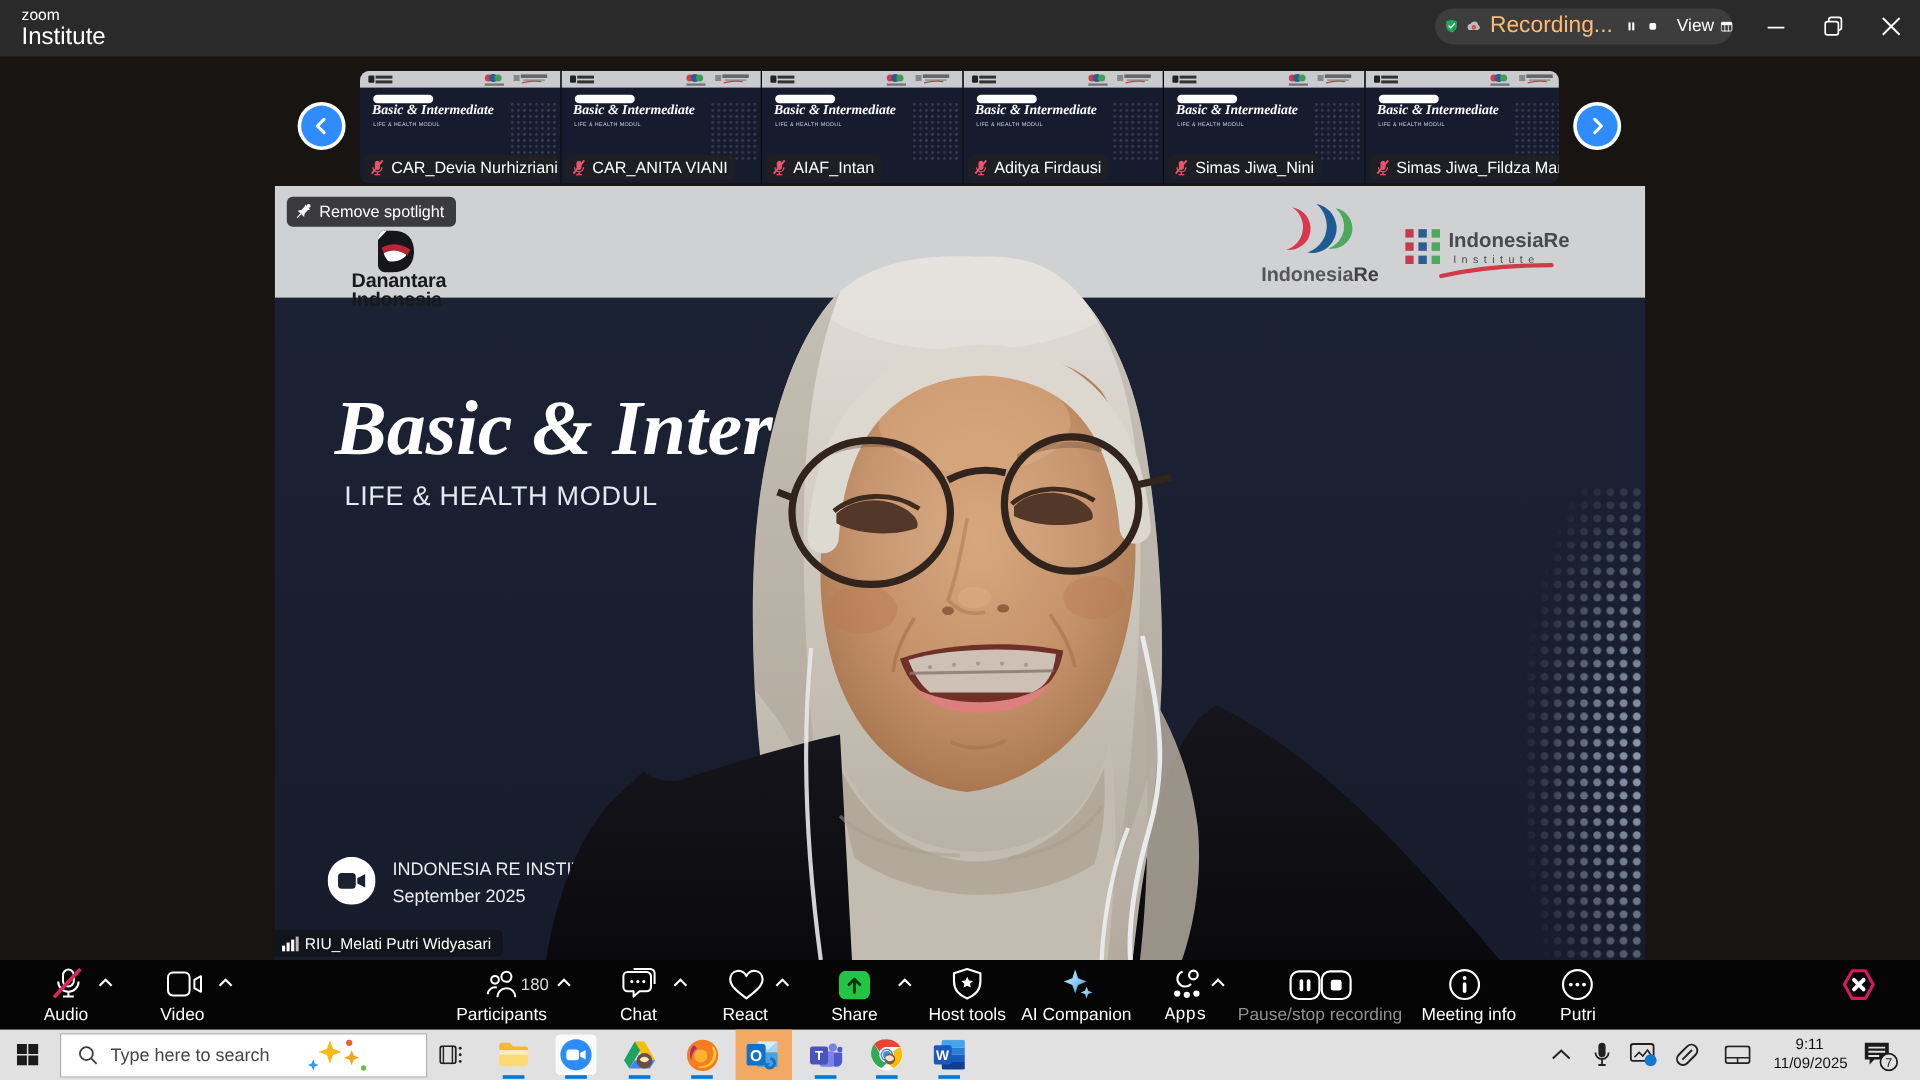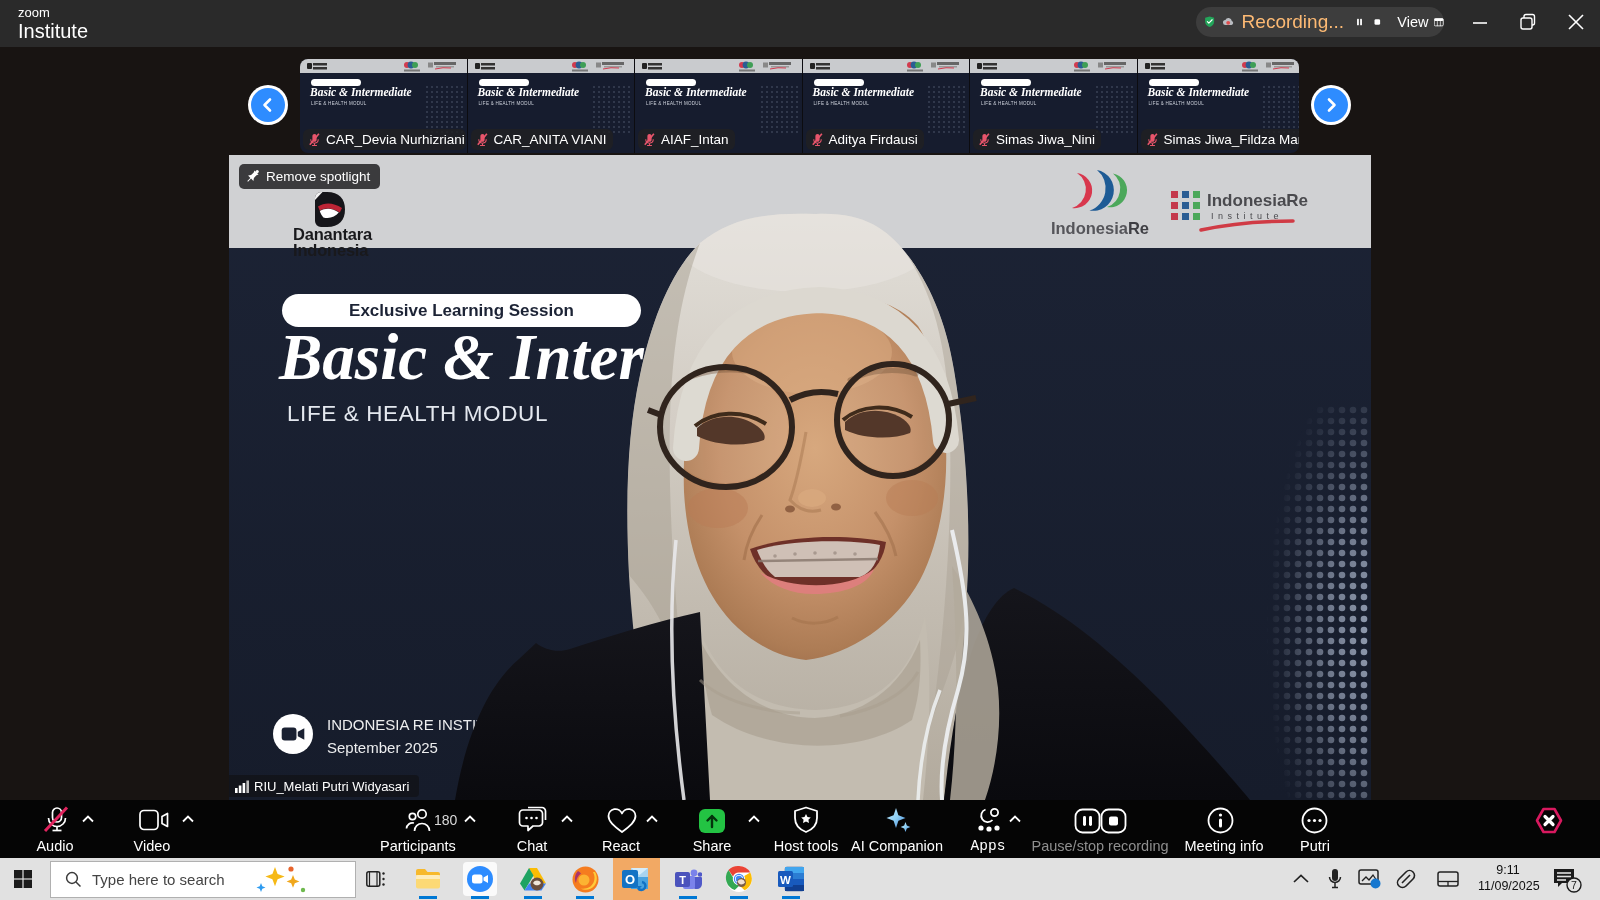--- a/index.html
+++ b/index.html
@@ -346,21 +346,20 @@
         <rect x="10" y="15.5" width="17" height="15" rx="3.5" fill="#1a2132"></rect>
         <path d="M28.5 20.5 L36 16.5 V29.5 L28.5 25.5 Z" fill="#1a2132"></path>
       </svg>
     <div id="camtxt">INDONESIA RE INSTITUTE<br>September 2025</div>
   </div>
 
   <div id="rmspot"><svg width="14" height="15" viewBox="0 0 14 15" style="margin-right:6px">
         <path d="M8.5 1.5 l4 4 l-2 .8 l-2.6 2.6 l-.5 3 l-2.3-2.3 L2 12.7 L1.3 12 L4.4 8.9 L2.1 6.6 l3-.5 L7.7 3.5 Z" fill="#fff"></path>
         <circle cx="11.2" cy="2.6" r="1.6" fill="#fff"></circle>
       </svg>Remove spotlight</div>
-  <div id="pill1">Exclusive Learning Session</div>
   <div id="script1">Basic &amp; Interm</div>
   <div id="sub1">LIFE &amp; HEALTH MODUL</div>
   <svg id="person" style="position:absolute;left:0;top:0" width="1142" height="645" viewBox="229 155 1142 645">
     <defs>
       <linearGradient id="hijabg" x1="0" y1="0" x2="0" y2="1">
         <stop offset="0" stop-color="#e2dfd9"></stop>
           <stop offset=".35" stop-color="#d2ccc3"></stop>
           <stop offset="1" stop-color="#b2aa9d"></stop>
       </linearGradient>
       <radialGradient id="faceg" cx="50%" cy="42%" r="65%">

